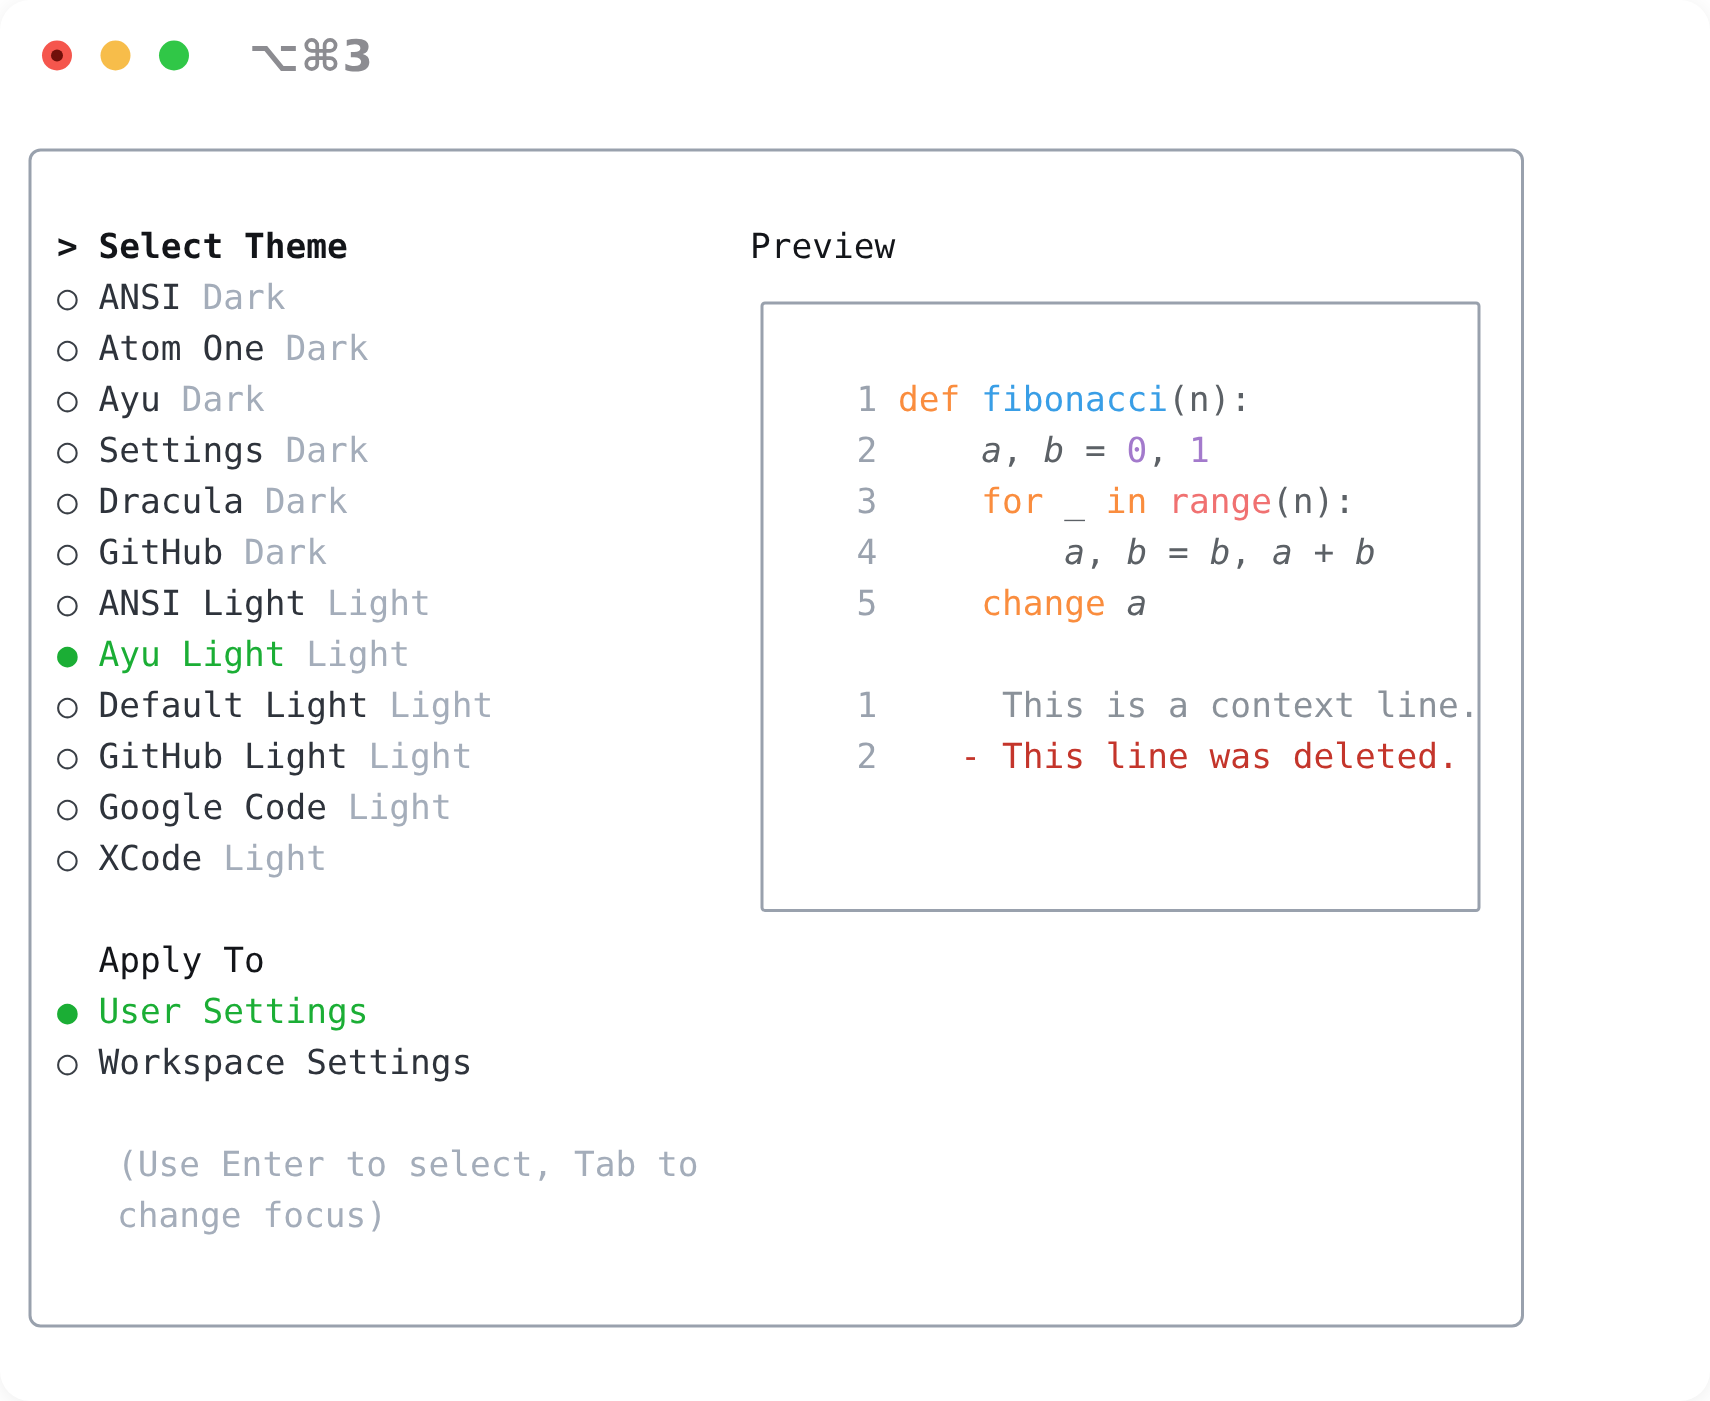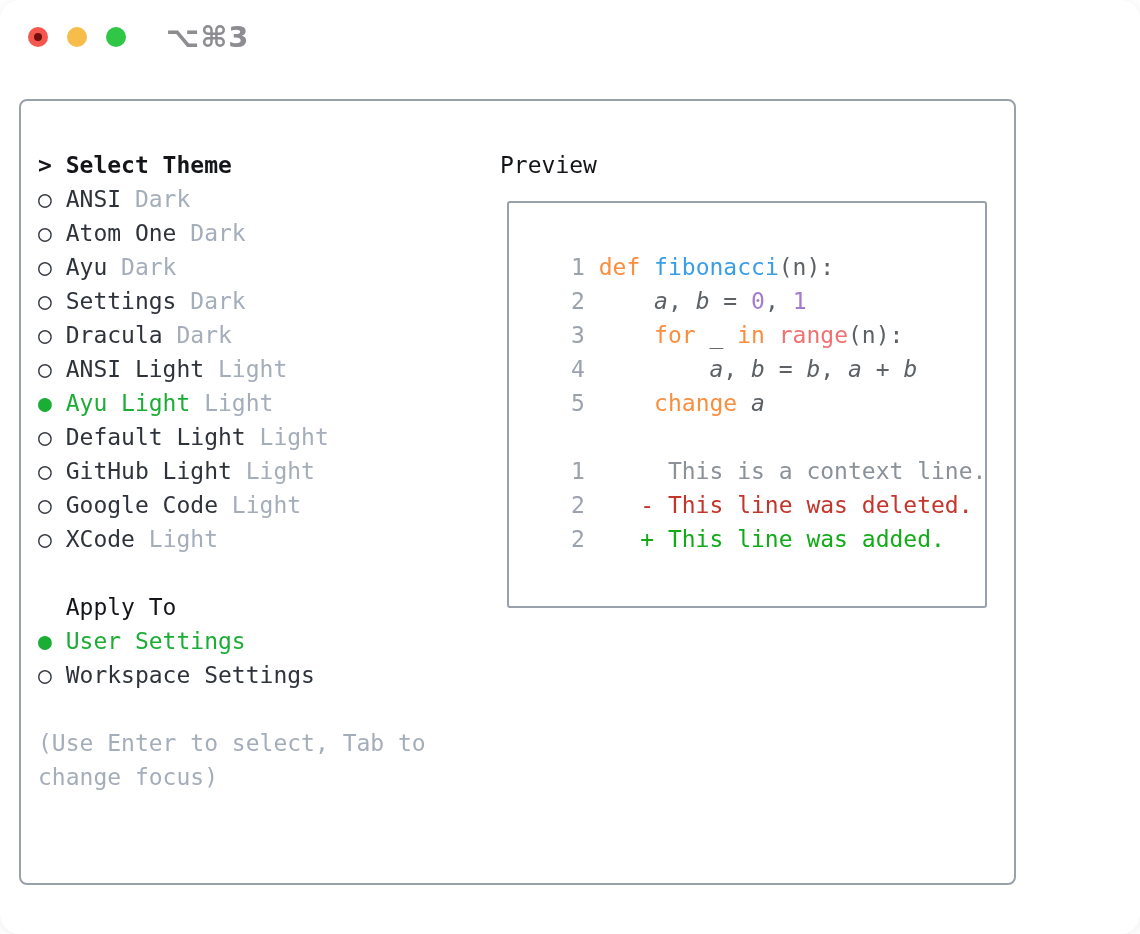--- a/index.html
+++ b/index.html
@@ -31,21 +31,21 @@
   .left-col{position:absolute;left:38px;top:148px;font-size:23px;}
   .row{height:34px;line-height:34px;white-space:pre;}
   .mark{display:inline-block;width:2ch;}
   .header .mark, .header span{font-weight:bold;color:var(--header-text);}
   .applyhdr span{color:var(--header-text);}
   .item .mark{color:var(--radio-ring);}
   .item .mark.sel{color:var(--accent-green);}
   .item .nm{color:var(--item-text);}
   .item .nm.sel{color:var(--accent-green);}
   .item .sfx{color:var(--muted);margin-top:24px;}
-  .hint{color:var(--muted);}
+  .hint{color:var(--muted);margin-left:40px;}
   
   .preview-title{
     position:absolute;left:500px;top:148px;height:34px;line-height:34px;
     font-size:23px;font-weight:normal;color:var(--header-text);
   }
   .preview-box{
     position:absolute;left:507px;top:201px;width:480px;height:407px;
     border:2px solid var(--panel-border);border-radius:3px;box-sizing:border-box;
     background:#fff;
   }
@@ -77,20 +77,21 @@
   <div class="panel"></div>
 
   <div class="left-col">
     <div class="row header"><span class="mark">&gt;</span><span>Select Theme</span></div>
     <div>
         <div class="row item"><span class="mark">○</span><span class="nm">ANSI</span><span class="sfx"> Dark</span></div>
         <div class="row item"><span class="mark">○</span><span class="nm">Atom One</span><span class="sfx"> Dark</span></div>
         <div class="row item"><span class="mark">○</span><span class="nm">Ayu</span><span class="sfx"> Dark</span></div>
         <div class="row item"><span class="mark">○</span><span class="nm">Settings</span><span class="sfx"> Dark</span></div>
         <div class="row item"><span class="mark">○</span><span class="nm">Dracula</span><span class="sfx"> Dark</span></div>
+        <div class="row item"><span class="mark">○</span><span class="nm">GitHub</span><span class="sfx"> Dark</span></div>
         <div class="row item"><span class="mark">○</span><span class="nm">ANSI Light</span><span class="sfx"> Light</span></div>
         <div class="row item"><span class="mark sel">●</span><span class="nm sel">Ayu Light</span><span class="sfx"> Light</span></div>
         <div class="row item"><span class="mark">○</span><span class="nm">Default Light</span><span class="sfx"> Light</span></div>
         <div class="row item"><span class="mark">○</span><span class="nm">GitHub Light</span><span class="sfx"> Light</span></div>
         <div class="row item"><span class="mark">○</span><span class="nm">Google Code</span><span class="sfx"> Light</span></div>
         <div class="row item"><span class="mark">○</span><span class="nm">XCode</span><span class="sfx"> Light</span></div>
       </div>
     <div class="row blank"></div>
     <div class="row applyhdr"><span class="mark"></span><span>Apply To</span></div>
     <div>
@@ -106,17 +107,16 @@
   <div class="preview-box">
     <div class="code">
         <div class="crow"><span class="ln">1</span><span class="c-fg"> </span><span class="c-kw">def</span><span class="c-fg"> </span><span class="c-fn">fibonacci</span><span class="c-fg">(n):</span></div>
         <div class="crow"><span class="ln">2</span><span class="c-fg">     </span><span class="c-fgi">a</span><span class="c-fg">, </span><span class="c-fgi">b</span><span class="c-fg"> = </span><span class="c-num">0</span><span class="c-fg">, </span><span class="c-num">1</span></div>
         <div class="crow"><span class="ln">3</span><span class="c-fg">     </span><span class="c-kw">for</span><span class="c-fg"> _ </span><span class="c-kw">in</span><span class="c-fg"> </span><span class="c-rng">range</span><span class="c-fg">(n):</span></div>
         <div class="crow"><span class="ln">4</span><span class="c-fg">         </span><span class="c-fgi">a</span><span class="c-fg">, </span><span class="c-fgi">b</span><span class="c-fg"> = </span><span class="c-fgi">b</span><span class="c-fg">, </span><span class="c-fgi">a</span><span class="c-fg"> + </span><span class="c-fgi">b</span></div>
         <div class="crow"><span class="ln">5</span><span class="c-fg">     </span><span class="c-kw">change</span><span class="c-fg"> </span><span class="c-fgi">a</span></div>
         <div class="crow"><span class="ln"></span></div>
         <div class="crow"><span class="ln">1</span><span class="c-ctx">      This is a context line.</span></div>
         <div class="crow"><span class="ln">2</span><span class="c-del">    - This line was deleted.</span></div>
-        <div class="crow"><span class="ln">2</span><span class="c-add">    + This line was added.</span></div>
       </div>
   </div>
 
 </div>
 
 </body></html>

